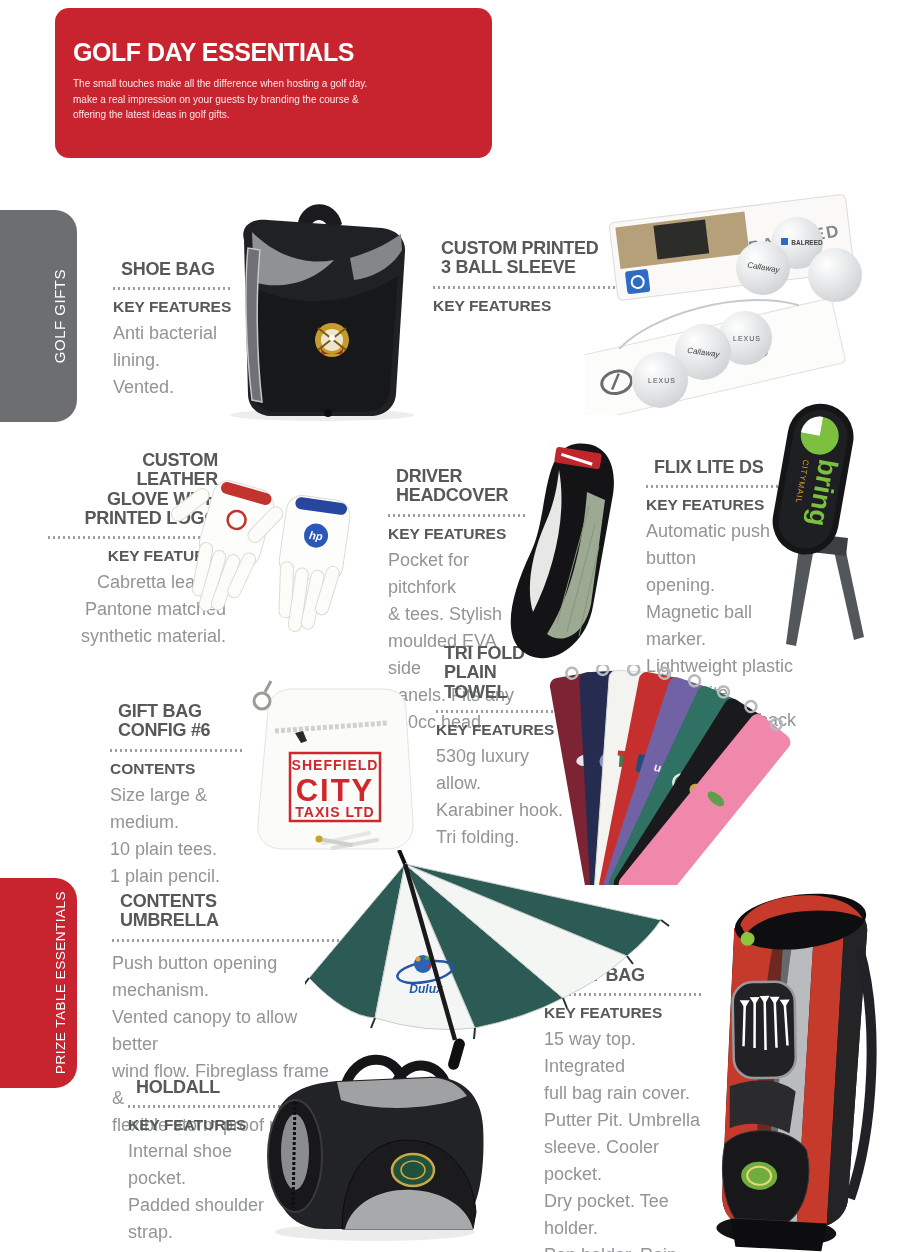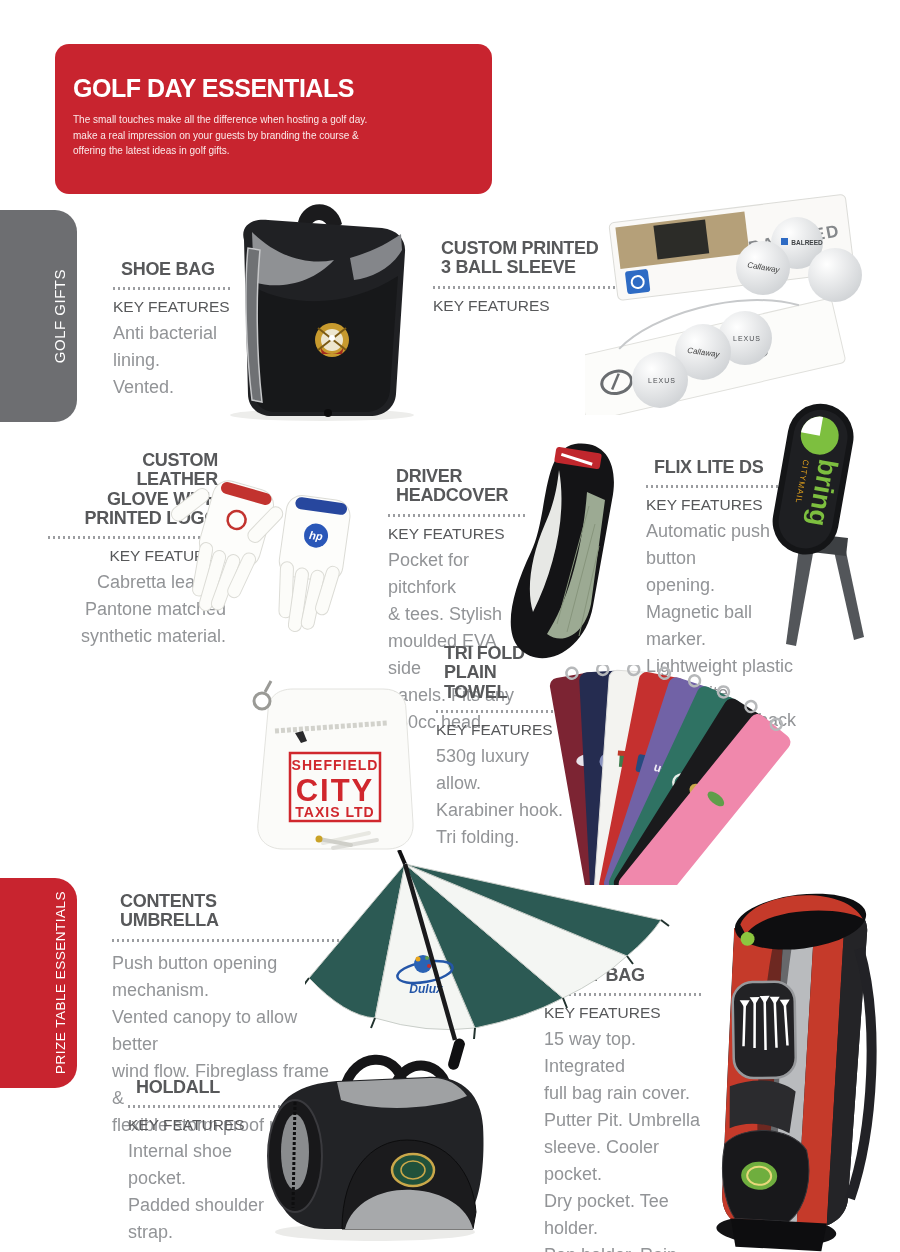--- a/index.html
+++ b/index.html
@@ -1,37 +1,37 @@
 <!DOCTYPE html>
 <html><head>
 <meta charset="utf-8">
 <style>
   html,body{margin:0;padding:0;background:#fff;}
   .page{position:relative;width:900px;height:1252px;background:#ffffff;overflow:hidden;
         font-family:"Liberation Sans", sans-serif;}
   
   .hdr{position:absolute;left:55px;top:8px;width:437px;height:150px;background:#c8242f;
-       border-radius:14px;color:#fff;box-sizing:border-box;padding:30px 20px 0 18px;margin-top:36px;}
+       border-radius:14px;color:#fff;box-sizing:border-box;padding:30px 20px 0 18px;}
   .hdr h1{margin:0 0 9px 0;font-size:25px;font-weight:bold;letter-spacing:-0.5px;}
   .hdr p{margin:0;font-size:10px;line-height:1.55;white-space:pre-line;color:#fbe9e9;}
   
   .vtab{position:absolute;left:0;width:77px;border-radius:0 22px 22px 0;display:flex;
         align-items:center;justify-content:flex-end;box-sizing:border-box;padding-right:9px;}
   .vtab span{writing-mode:vertical-rl;transform:rotate(180deg);color:#fff;
              font-size:15px;letter-spacing:0.5px;}
   .tab-gray{top:210px;height:212px;background:#6d6e71;}
   .tab-red{top:878px;height:210px;background:#c8242f;}
   .tab-red span{font-size:13.5px;}
   
   .prod{position:absolute;}
   .prod h3{margin:8px;font-size:18px;line-height:1.07;font-weight:bold;color:#57585a;
            letter-spacing:-0.3px;white-space:pre-line;}
   .dots{height:3px;margin:6px 0 8px 0;
         background:repeating-linear-gradient(90deg,#9b9da0 0 2px,transparent 2px 5px);}
-  .prod h4{margin:4px 0 4px 0;font-size:15.5px;font-weight:normal;color:#57585a;}
+  .prod h4{margin:4px 0 4px 0;font-size:15.5px;font-weight:bold;color:#57585a;}
   .prod p{margin:0;font-size:18px;line-height:1.5;color:#929497;white-space:pre-line;}
   .fig{position:absolute;}
   .fig svg{display:block;width:100%;height:100%;}
 </style>
 </head>
 <body>
 
 <div class="page">
 
   <header class="hdr">
@@ -91,20 +91,29 @@
     <div class="dots"></div>
     <h4>KEY FEATURES</h4>
     <p style="width:170px">Automatic push button
 opening.
 Magnetic ball marker.
 Lightweight plastic
 composite.
 Option for full back decal.</p>
   </section>
 
+  <section class="prod" style="left:110px;top:694px;width:135px;">
+    <h3>GIFT BAG
+CONFIG #6</h3>
+    <div class="dots"></div>
+    <h4>CONTENTS</h4>
+    <p>Size large &amp; medium.
+10 plain tees.
+1 plain pencil.</p>
+  </section>
 
   <section class="prod" style="left:436px;top:636px;width:135px;">
     <h3>TRI FOLD
 PLAIN
 TOWEL</h3>
     <div class="dots"></div>
     <h4>KEY FEATURES</h4>
     <p>530g luxury allow.
 Karabiner hook.
 Tri folding.</p>

